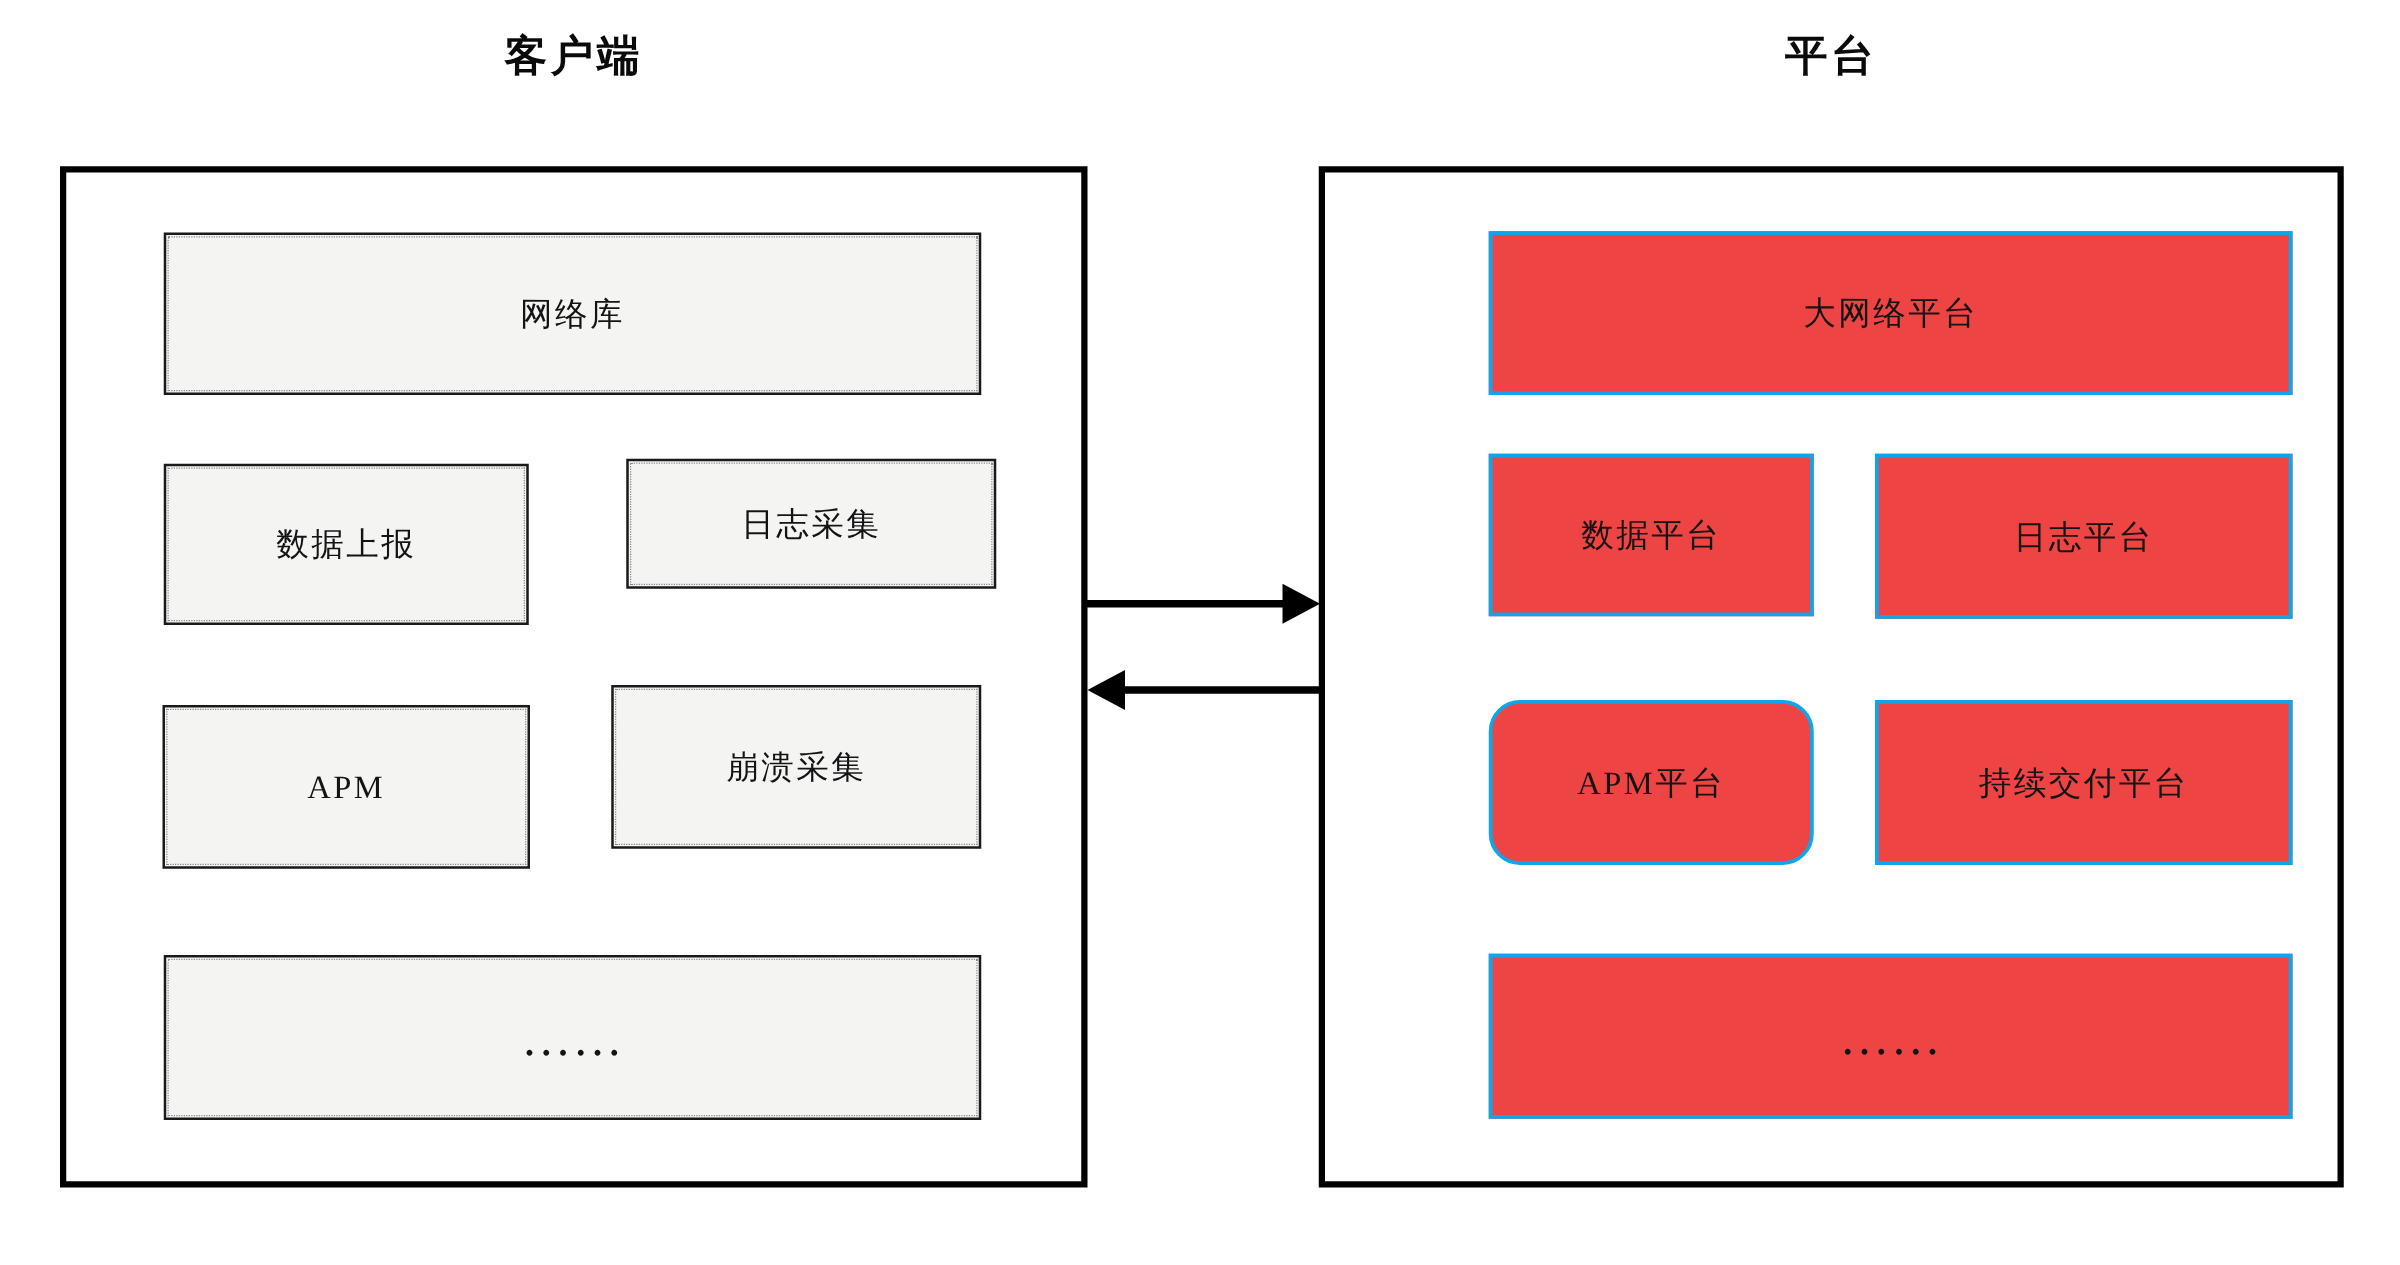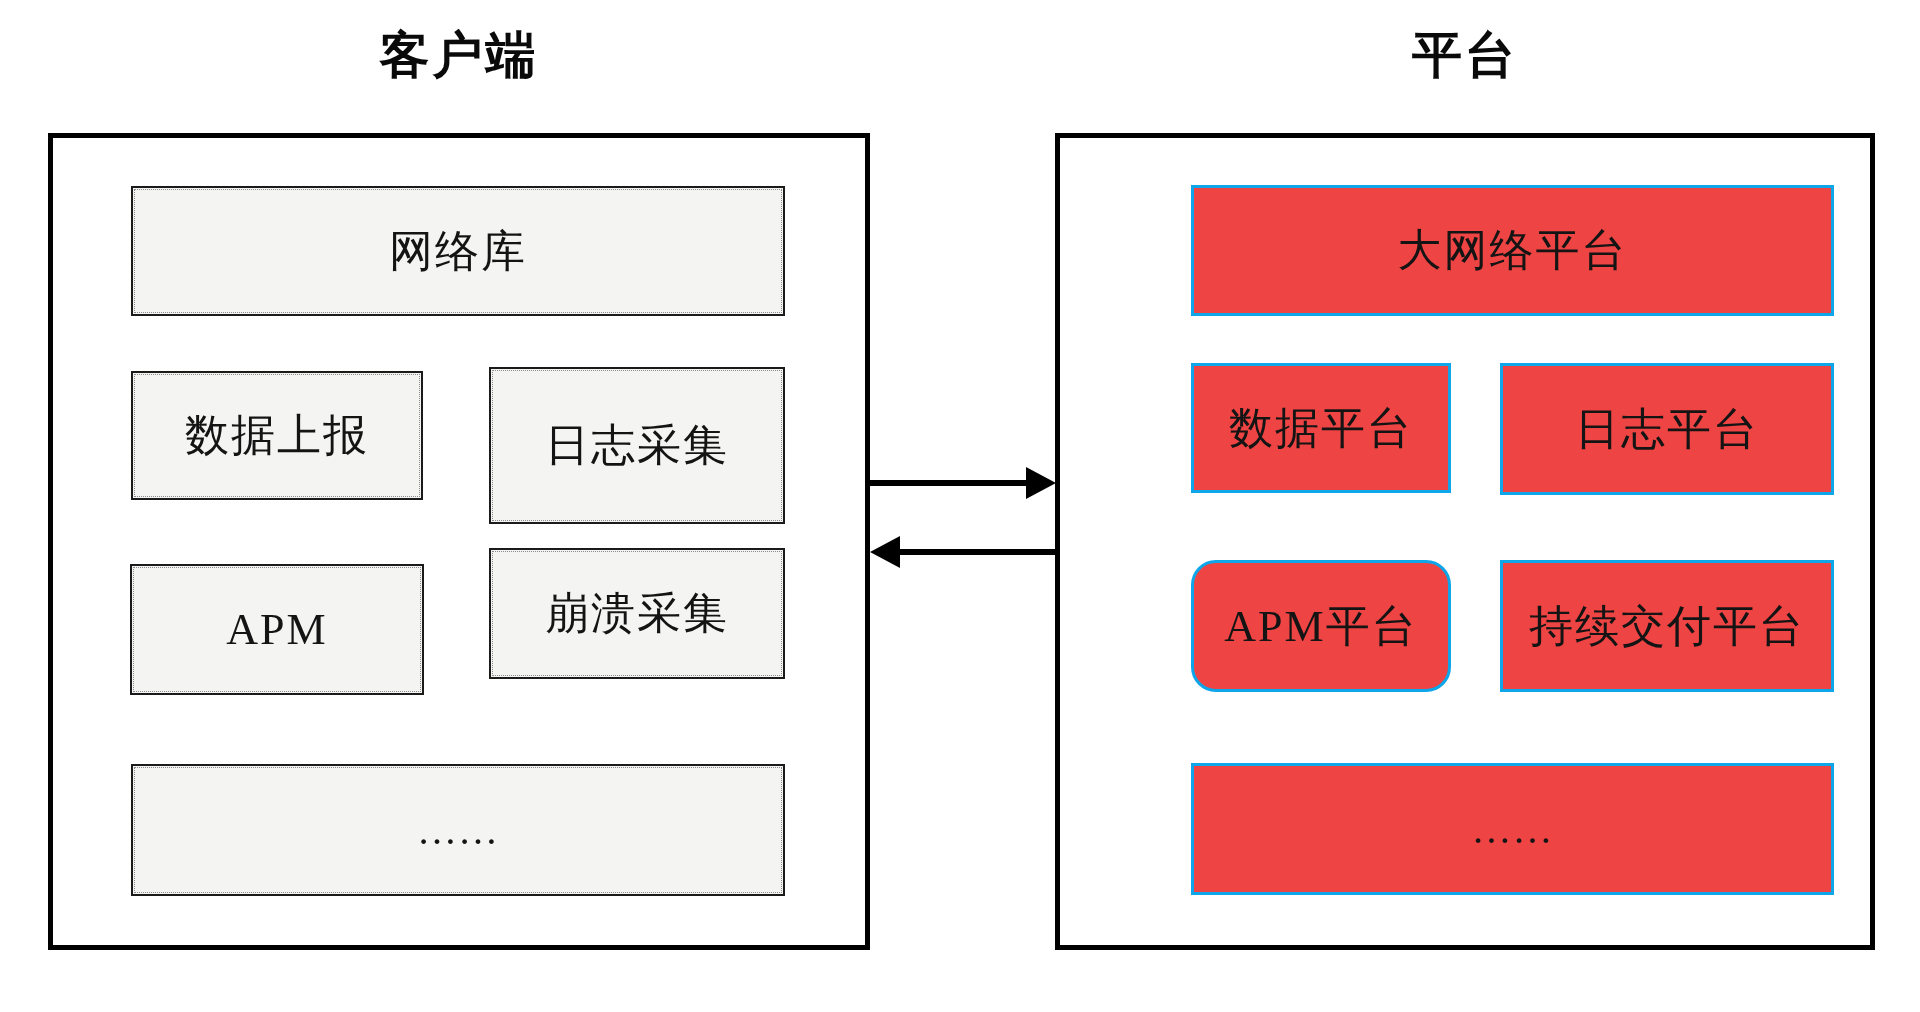--- a/index.html
+++ b/index.html
@@ -2,61 +2,61 @@
 <html><head>
 <meta charset="utf-8">
 <style>
   * { margin: 0; padding: 0; box-sizing: border-box; }
   html, body { width: 1920px; height: 1012px; background: #ffffff; overflow: hidden; }
   body { position: relative; font-family: "Liberation Serif", "DejaVu Serif", serif; color: #0c0c0c; }
 
   .title {
     position: absolute;
     text-align: center;
-    font-size: 50px;
+    font-size: 34px;
     font-weight: 700;
     letter-spacing: 3px;
     color: #0a0a0a;
   }
   #left-title  { left: 48px;   top: 22px; width: 822px; }
   #right-title { left: 1055px; top: 22px; width: 820px; }
 
   .panel {
     position: absolute;
     border: 5px solid #000000;
     background: #ffffff;
   }
   #left-panel  { left: 48px;   top: 133px; width: 822px; height: 817px; }
   #right-panel { left: 1055px; top: 133px; width: 820px; height: 817px; }
 
   .box {
     position: absolute;
     display: flex;
     align-items: center;
     justify-content: center;
-    font-size: 44px;
+    font-size: 26px;
     letter-spacing: 2px;
     color: #141414;
   }
   .client-box {
     background: #f4f4f3;
     border: 2px solid #1a1a1a;
     outline: 1px dotted #8a8a8a;
     outline-offset: -4px;
   }
   .platform-box {
     background: #ef4444;
     border: 3px solid #0ea5e9;
     margin-left: 48px;
   }
 
   
   #box-network-lib   { left: 131px; top: 186px; width: 654px; height: 130px; }
   #box-data-report   { left: 131px; top: 371px; width: 292px; height: 129px; }
-  #box-log-collect   { left: 489px; top: 367px; width: 296px; height: 157px; }
+  #box-log-collect   { left: 501px; top: 367px; width: 296px; height: 104px; }
   #box-apm           { left: 130px; top: 564px; width: 294px; height: 131px; }
   #box-crash-collect { left: 489px; top: 548px; width: 296px; height: 131px; }
   #box-left-more     { left: 131px; top: 764px; width: 654px; height: 132px; }
 
   
   #box-big-network   { left: 1143px; top: 185px; width: 643px; height: 131px; }
   #box-data-platform { left: 1143px; top: 363px; width: 260px; height: 130px; }
   #box-log-platform  { left: 1452px; top: 363px; width: 334px; height: 132px; }
   #box-apm-platform  { left: 1143px; top: 560px; width: 260px; height: 132px; border-radius: 25px; }
   #box-cd-platform   { left: 1452px; top: 560px; width: 334px; height: 132px; }

